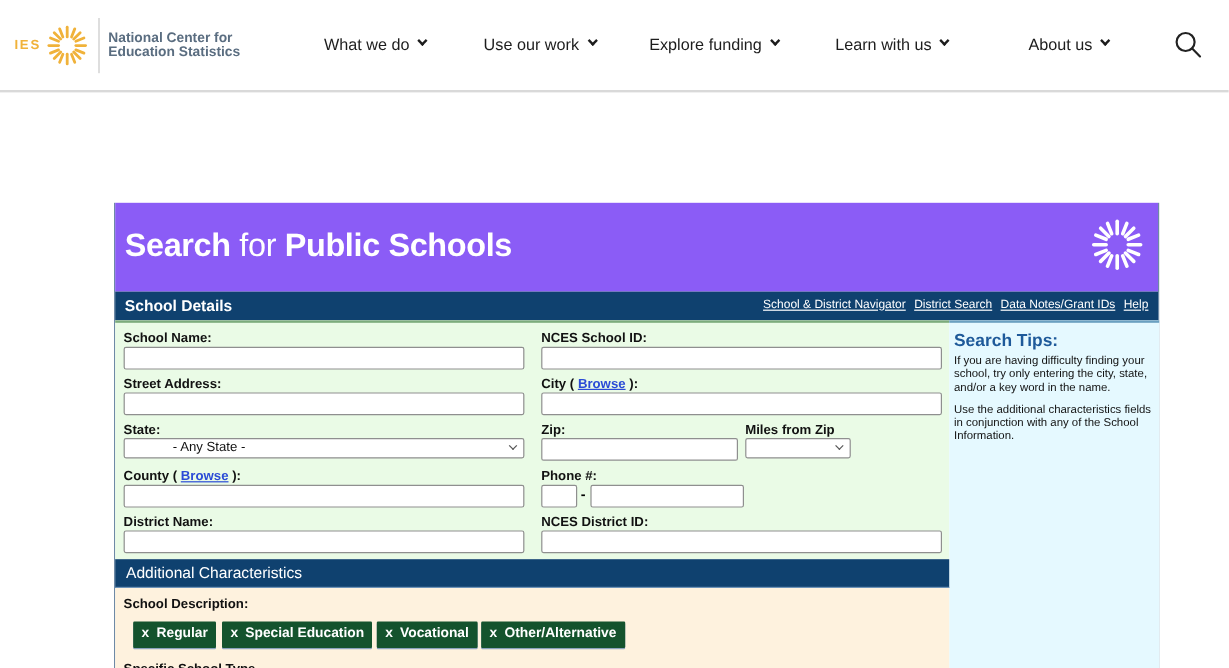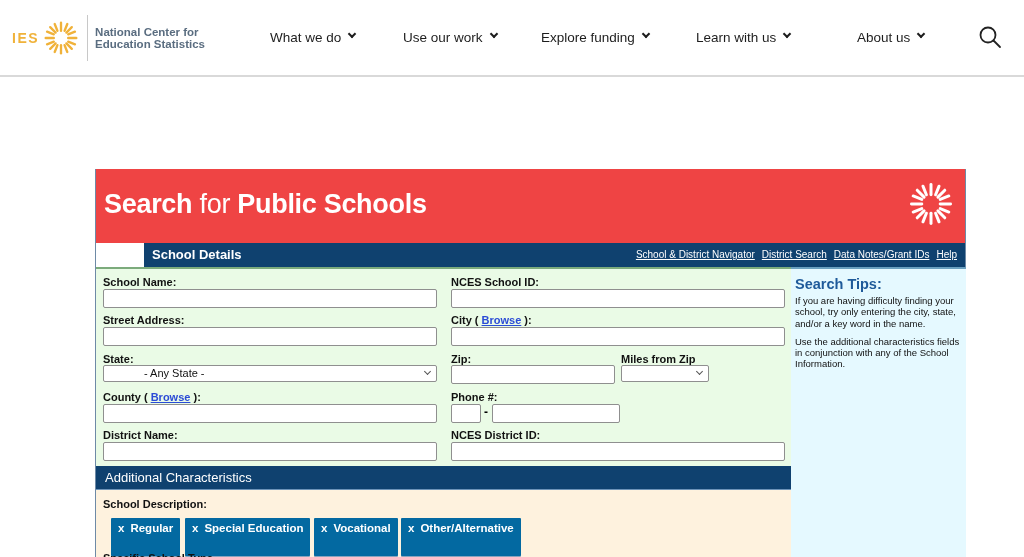--- a/index.html
+++ b/index.html
@@ -2,35 +2,35 @@
 <html><head>
   <meta charset="utf-8">
   <style>
     * { box-sizing: border-box; margin: 0; padding: 0; }
     html, body { width: 1024px; height: 557px; overflow: hidden; background: #ffffff; }
     body { font-family: "Liberation Sans", sans-serif; color: #000; position: relative; }
 
     
     .topbar { position: absolute; left: 0; top: 0; width: 1024px; height: 77px; background: #fff; border-bottom: 2px solid #d9d9d9; }
     .logo { position: absolute; left: 12px; top: 14px; height: 48px; display: flex; align-items: center; }
-    .ies-text { color: #f0b23a; font-weight: bold; font-size: 14px; letter-spacing: 1.5px; margin-right: 4px; }
+    .ies-text { color: #f0b23a; font-weight: bold; font-size: 11px; letter-spacing: 1.5px; margin-right: 4px; }
     .sun { width: 36px; height: 36px; margin-right: 8px; }
     .logo-divider { width: 1px; height: 46px; background: #c8c8c8; margin-right: 7px; }
     .logo-name { color: #5a6d80; font-weight: bold; font-size: 11.5px; line-height: 12px; }
     .nav { position: absolute; top: 0; height: 74px; display: flex; align-items: center; font-size: 13.5px; color: #1d1d1d; }
     .nav .chev { display: inline-block; width: 6px; height: 6px; border-right: 2px solid #1d1d1d; border-bottom: 2px solid #1d1d1d; transform: rotate(45deg); margin-left: 8px; position: relative; top: -3px; }
     .search-btn { position: absolute; left: 978px; top: 25px; width: 24px; height: 24px; }
 
     
     .panel { position: absolute; left: 95px; top: 169px; width: 871px; height: 400px; border-left: 1px solid #6e8aa6; border-right: 1px solid #6e8aa6; }
-    .banner { height: 74px; background: #ef4444; position: relative; }
+    .banner { height: 74px; background: #8b5cf6; position: relative; }
     .banner-title { position: absolute; left: 8px; top: 20px; color: #fff; font-size: 27px; font-weight: bold; letter-spacing: -0.3px; }
     .banner-title .light { font-weight: normal; }
     .banner-sun { position: absolute; right: 11px; top: 12px; width: 46px; height: 46px; }
-    .subbar { height: 24px; background: #0f416f; position: relative; margin-left: 48px; }
+    .subbar { height: 24px; background: #0f416f; position: relative; }
     .subbar-title { position: absolute; left: 8px; top: 4px; color: #fff; font-weight: bold; font-size: 13px; }
     .sublinks { position: absolute; right: 8px; top: 6px; font-size: 10px; display: flex; gap: 7px; }
     .sublinks a { color: #fff; text-decoration: underline; cursor: pointer; }
 
     .content { position: absolute; left: 0; top: 98px; width: 869px; height: 302px; }
     .details { position: absolute; left: 0; top: 0; width: 695px; height: 199px; background: #eafbe6; border-top: 2px solid #7cab7c; }
     .tips { position: absolute; left: 695px; top: 0; width: 175px; height: 302px; background: #e5f9ff; border-top: 2px solid #6aa0c0; padding: 7px 5px 0 4px; }
     .tips h3 { color: #1e5a9a; font-size: 14.5px; font-weight: bold; margin-bottom: 3px; }
     .tips p { font-size: 9.5px; line-height: 11.3px; color: #111; margin-bottom: 7px; }
 
@@ -38,21 +38,21 @@
     .fld-label a { color: #2b4bd6; text-decoration: underline; }
     .inp { position: absolute; height: 19px; background: #fff; border: 1px solid #8f8f8f; border-radius: 2px; font-size: 11px; }
     .sel { position: absolute; height: 17px; background: #fff; border: 1px solid #8f8f8f; border-radius: 2px; font-size: 11px; color: #111; }
     .sel .sel-val { position: absolute; left: 40px; top: 1px; }
     .sel .sel-chev { position: absolute; right: 6px; top: 3px; width: 5px; height: 5px; border-right: 1px solid #555; border-bottom: 1px solid #555; transform: rotate(45deg); }
     .dash { position: absolute; font-size: 12px; font-weight: bold; }
 
     .addl-bar { position: absolute; left: 0; top: 199px; width: 695px; height: 24px; background: #0f416f; border-bottom: 1px solid #6d93b8; }
     .addl-bar span { position: absolute; left: 9px; top: 4px; color: #fff; font-size: 13px; }
     .addl { position: absolute; left: 0; top: 223px; width: 695px; height: 79px; background: #fef2de; }
-    .tag { position: absolute; top: 28px; height: 38px; background: #0369a1; color: #fff; font-size: 11.5px; font-weight: bold; padding: 4px 7px 0 7px; border-radius: 1px; white-space: nowrap; box-shadow: 0 1px 0 #8aa3bd; }
+    .tag { position: absolute; top: 28px; height: 22px; background: #14532d; color: #fff; font-size: 11.5px; font-weight: bold; padding: 4px 7px 0 7px; border-radius: 1px; white-space: nowrap; box-shadow: 0 1px 0 #8aa3bd; }
     .tag .x { margin-right: 6px; }
   </style>
 </head>
 <body>
 
 <div class="topbar">
   <div class="logo">
     <span class="ies-text">IES</span>
     <svg class="sun" viewBox="0 0 40 40">
       <g stroke="#f0b23a" stroke-width="2.6" stroke-linecap="round">

